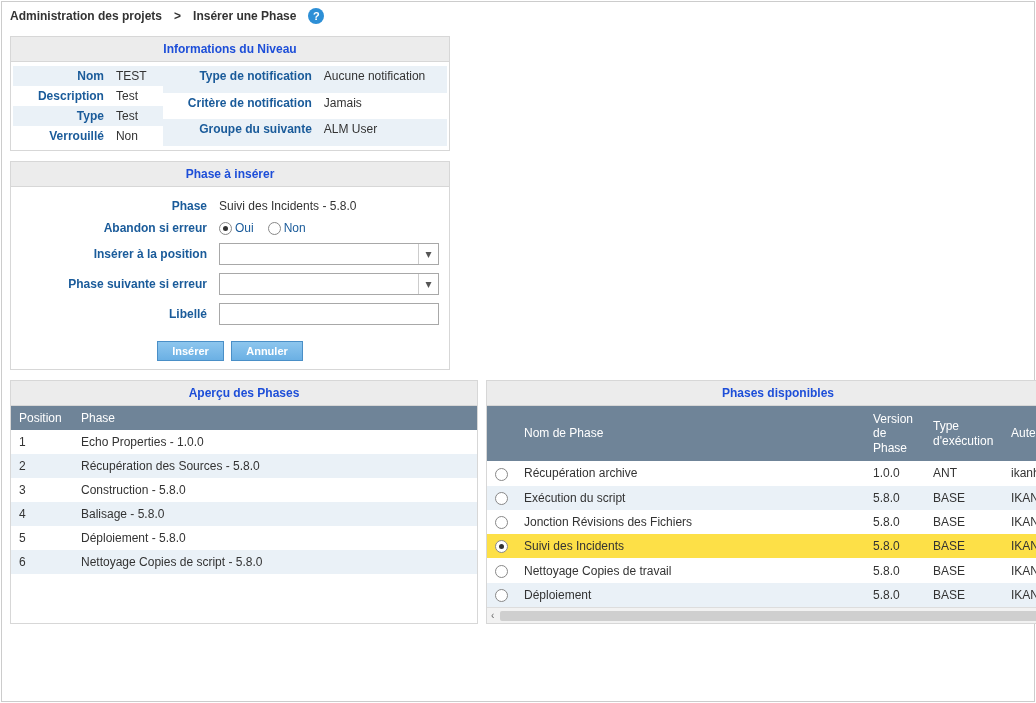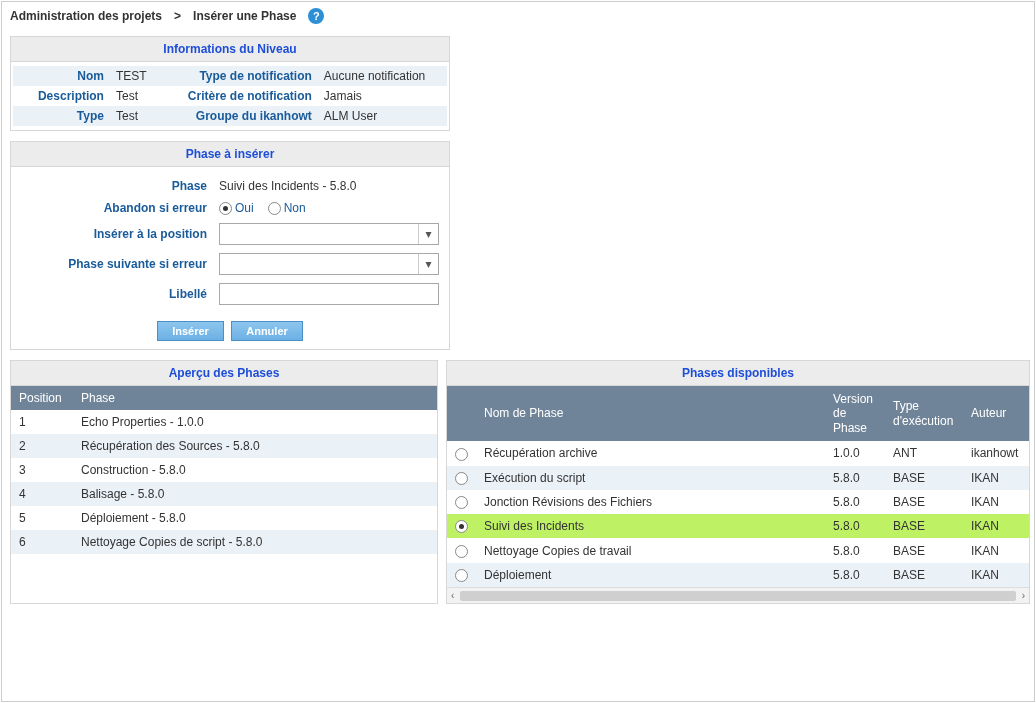--- a/index.html
+++ b/index.html
@@ -95,21 +95,21 @@
     font-size:11px;
     cursor:pointer;
     margin:0 2px;
   }
   .two-col {
     display:flex;
     gap:8px;
     align-items:stretch;
   }
   .two-col .panel { flex:0 0 auto; }
-  .panel-left { width:428px; }
+  .panel-left { width:468px; }
   .panel-right { width:584px; display:flex; flex-direction:column; }
   .grid {
     width:100%;
     border-collapse:collapse;
     font-size:12px;
   }
   .grid th {
     background:#6f8498;
     color:#fff;
     font-weight:normal;
@@ -137,21 +137,21 @@
     padding:6px 8px;
     font-size:12px;
     line-height:1.2;
     vertical-align:middle;
   }
   .grid.avail td.radio-cell {
     width:22px;
     text-align:center;
   }
   .grid.avail tr.sel td {
-    background:#bef264;
+    background:#fde047;
   }
   .radio-dot {
     width:13px; height:13px;
     border:1px solid #888;
     border-radius:50%;
     display:inline-block;
     vertical-align:middle;
     position:relative;
     background:#fff;
   }
@@ -203,32 +203,36 @@
           <div class="info-val">TEST</div>
         </div>
         <div class="info-row">
           <div class="info-label">Description</div>
           <div class="info-val">Test</div>
         </div>
         <div class="info-row alt">
           <div class="info-label">Type</div>
           <div class="info-val">Test</div>
         </div>
+        <div class="info-row">
+          <div class="info-label">Verrouillé</div>
+          <div class="info-val">Non</div>
+        </div>
       </div>
       <div class="info-col" style="flex:1">
         <div class="info-row alt">
           <div class="info-label">Type de notification</div>
           <div class="info-val">Aucune notification</div>
         </div>
         <div class="info-row">
           <div class="info-label">Critère de notification</div>
           <div class="info-val">Jamais</div>
         </div>
         <div class="info-row alt">
-          <div class="info-label">Groupe du ikanhowt</div>
+          <div class="info-label">Groupe du suivante</div>
           <div class="info-val">ALM User</div>
         </div>
       </div>
     </div>
   </div>
 
   <div class="panel" style="width:440px">
     <div class="panel-title">Phase à insérer</div>
     <div class="form-table">
       <div class="form-row">

